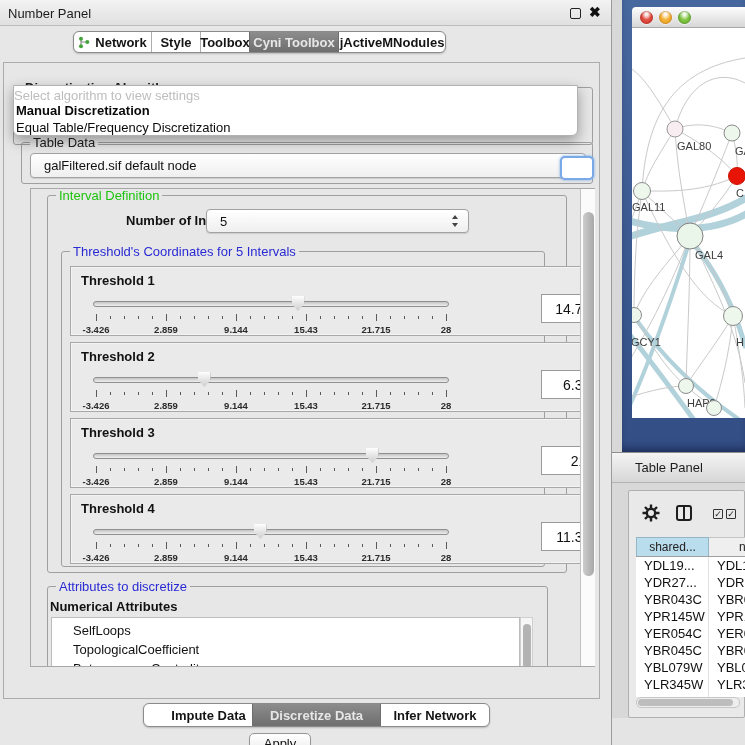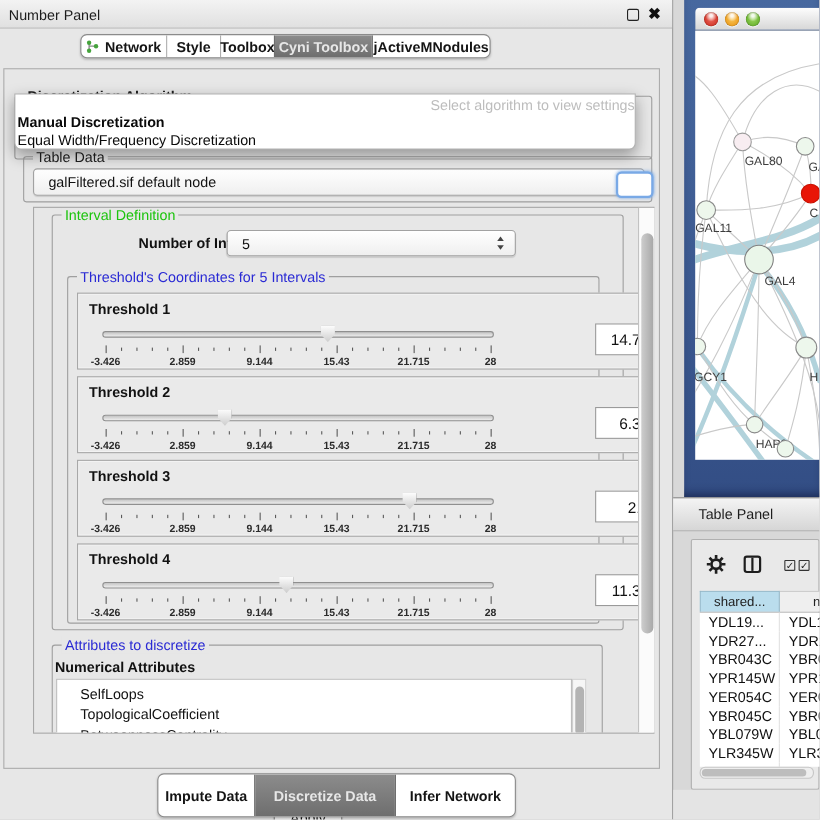--- a/index.html
+++ b/index.html
@@ -21,21 +21,21 @@
   .seg { position:absolute; display:flex; height:22px; background:#fff;
          border:1px solid #8b8b8b; border-radius:6px; overflow:hidden;
          box-shadow:0 1px 2px rgba(0,0,0,.2); }
   .seg .tab { display:flex; align-items:center; justify-content:center;
               font-size:13px; font-weight:600; color:#141414;
               border-left:1px solid #aeaeae; white-space:nowrap; }
   .seg .tab:first-child { border-left:none; }
   .seg .tab.sel { background:linear-gradient(#8c8c8c,#6e6e6e); color:#e7e7e7; border-left-color:#6e6e6e; }
   .seg .tab.sel + .tab { border-left-color:#6e6e6e; }
   .top-seg { left:73px; top:31px; }
-  .bottom-seg { left:143px; top:703px; height:40px; }
+  .bottom-seg { left:143px; top:703px; height:24px;padding-left:21px; }
   .net-tab-icon { margin-right:5px; }
 
   
   .content-panel { position:absolute; left:3px; top:62px; width:597px; height:637px;
                    border:1px solid #acacac; background:#e7e7e7; }
   .grp { position:absolute; border:1px solid #9f9f9f; border-radius:3px; }
   .grp-title { position:absolute; top:-8px; left:8px; background:#e7e7e7; padding:0 3px;
                font-size:13px; color:#202020; line-height:15px; }
   .t-green { color:#1cc40d; }
   .t-blue { color:#2a2ad4; }
@@ -50,21 +50,21 @@
   .stepper .dn { bottom:0; border-top:4.5px solid #444; }
 
   
   .g-alg { left:9px; top:24px; width:580px; height:58px; }
   .combo-peek { position:absolute; left:556px; top:93px; width:34px; height:24px;
                 border:2px solid #79a9e6; border-radius:5px; background:#fff;
                 box-shadow:0 0 3px #79a9e6; z-index:5; }
   .popup { position:absolute; left:13px; top:85px; width:565px; height:51px; background:#fff;
            border:1px solid #b2b2b2; border-radius:0 0 6px 6px; z-index:40;
            box-shadow:0 5px 14px rgba(0,0,0,.35); }
-  .popup-ph { height:16px; padding-top:2px; text-align:right; color:#bdbdbd; font-size:13px; }
+  .popup-ph { height:16px; padding-top:2px; text-align:left; color:#bdbdbd; font-size:13px; }
   .popup-o1 { height:17px; line-height:17px; padding-left:2px; font-size:13px; font-weight:700; color:#0a0a0a; }
   .popup-o2 { height:17px; line-height:17px; padding-left:2px; font-size:13px; color:#0a0a0a; }
 
   .g-table { left:17px; top:79px; width:572px; height:42px; }
   .combo-td { left:8px; top:10px; width:556px; height:25px; }
   .combo-td .cv { line-height:24px; }
 
   
   .scrollpane { position:absolute; left:26px; top:125px; width:565px; height:479px;
                 border:1px solid #a8a8a8; background:#e7e7e7; }
@@ -445,21 +445,21 @@
           <span>Discretize Data</span>
         </div>
       <div class="tab" style="width:109px">
           <span>Infer Network</span>
         </div>
     </div>
 
     <div class="popup">
       <div class="popup-ph">Select algorithm to view settings</div>
       <div class="popup-o1">Manual Discretization</div>
-      <div class="popup-o2">Equal Width/Frequency Discretization</div>
+      <div class="popup-o2">Equal Table/Frequency Discretization</div>
     </div>
   </div>
 
   <div class="net-win">
     <div class="net-titlebar">
       <span class="light l-red"></span>
       <span class="light l-yellow"></span>
       <span class="light l-green"></span>
     </div>
     <div class="net-canvas">

